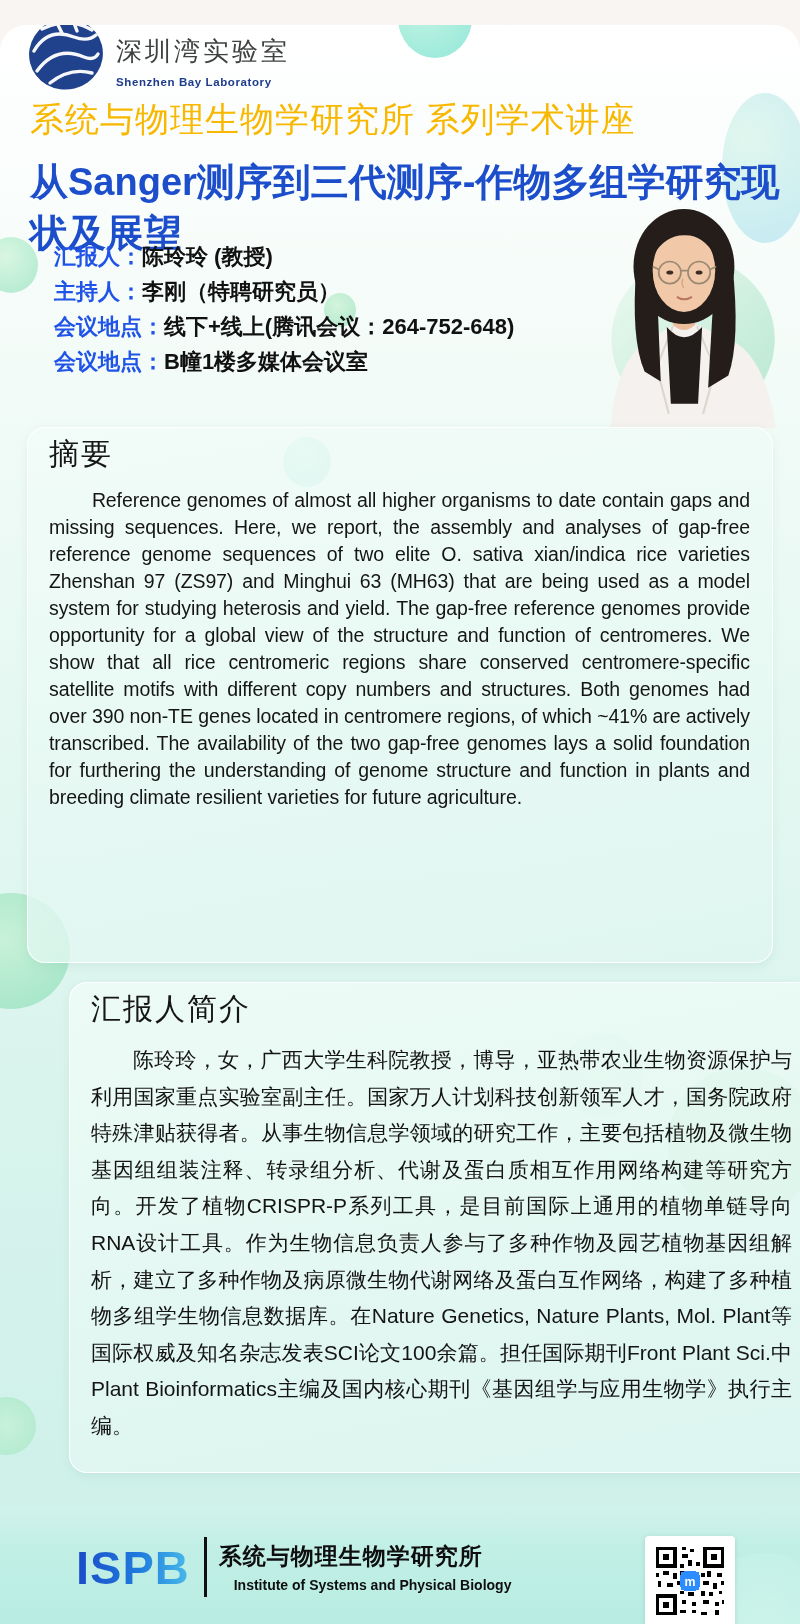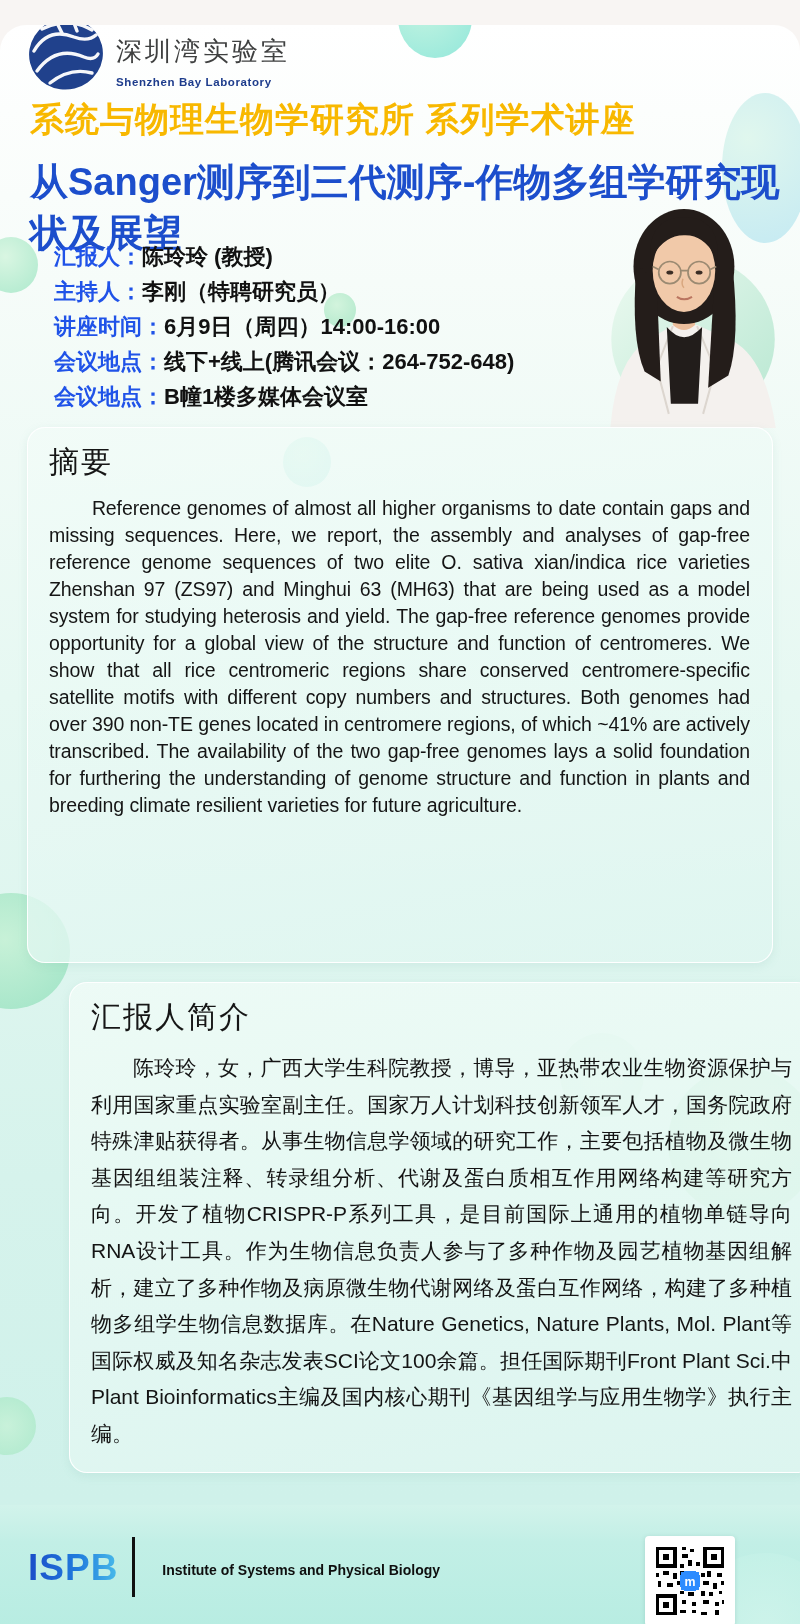--- a/index.html
+++ b/index.html
@@ -25,50 +25,50 @@
   .b-foot{left:676px;top:1528px;width:150px;height:150px;background:radial-gradient(circle,#D6F6EE,#BFF0E5);opacity:.7;}
 
   
   .brand{position:absolute;left:28px;top:-8px;display:flex;align-items:center;z-index:3;}
   .brand svg{display:block;}
   .brand-text{margin-left:12px;padding-top:14px;}
   .brand-cn{font-size:26px;letter-spacing:3px;color:#3F4040;font-weight:500;}
   .brand-en{font-size:11.5px;font-weight:bold;color:#1E3C8C;letter-spacing:.6px;margin-top:7px;}
 
   
-  .series-title{position:absolute;left:30px;top:72px;font-size:34px;font-weight:700;color:#F8B800;letter-spacing:1px;z-index:3;text-align:right;}
+  .series-title{position:absolute;left:30px;top:72px;font-size:34px;font-weight:400;color:#F8B800;letter-spacing:1px;z-index:3;text-align:right;}
   .lecture-title{position:absolute;left:30px;top:132px;font-size:38px;font-weight:800;color:#1C4ECC;z-index:3;}
 
   
   .info{position:absolute;left:38px;top:214px;z-index:3;}
   .info-row{height:35px;line-height:35px;font-size:22px;font-weight:bold;white-space:nowrap;}
   .info-label{color:#2053E8;margin-left:16px;}
   .info-value{color:#111;}
 
   
   .photo{position:absolute;left:584px;top:181px;width:212px;height:222px;z-index:2;}
 
   
   .card{position:absolute;left:27px;width:746px;border-radius:18px;z-index:4;
     background:linear-gradient(170deg,rgba(242,252,248,.78) 0%,rgba(223,246,240,.78) 100%);
     border:1.5px solid rgba(255,255,255,.95);
-    box-shadow:0 3px 10px rgba(110,175,165,.14);box-sizing:border-box;padding:14px 22px 0 21px;}
+    box-shadow:0 3px 10px rgba(110,175,165,.14);box-sizing:border-box;padding:6px 22px 0 21px;}
   .card-abstract{top:402px;height:536px;}
   .card-bio{top:957px;height:491px;margin-left:42px;}
   .card-title{font-size:30px;font-weight:500;color:#161616;letter-spacing:2px;}
   .abstract-body{margin:12px 0 0 0;font-size:19.5px;line-height:27px;color:#151515;text-align:justify;text-indent:2.2em;letter-spacing:-0.1px;}
   .bio-body{margin:12px 0 0 0;font-size:21px;line-height:36.6px;color:#141414;text-align:justify;text-indent:2em;}
 
   
   .footer{position:absolute;left:0;top:1480px;width:800px;height:144px;z-index:5;
     background:linear-gradient(180deg,#D2F3EB 0%,#C2EFE6 26%,#B5ECE1 100%);}
   .ispb-wrap{position:absolute;left:28px;top:32px;display:flex;align-items:center;}
-  .ispb{font-size:37px;font-weight:800;letter-spacing:1px;line-height:1;
+  .ispb{font-size:47px;font-weight:800;letter-spacing:1px;line-height:1;
     background:linear-gradient(90deg,#1A4BC8 0%,#1F7BDD 55%,#49BBEA 100%);
-    -webkit-background-clip:text;background-clip:text;color:transparent;}
+    -webkit-background-clip:text;background-clip:text;color:transparent;margin-left:48px;}
   .ispb-divider{width:3px;height:60px;background:#101010;margin:0 12px 0 14px;}
   .org-cn{font-size:23px;font-weight:bold;color:#0E0E0E;letter-spacing:1px;}
   .org-en{font-size:14px;font-weight:bold;color:#0E0E0E;margin-top:5px;padding-left:15px;}
   .qr-box{position:absolute;left:645px;top:31px;width:90px;height:90px;background:#fff;border-radius:4px;
     display:flex;align-items:center;justify-content:center;box-shadow:0 1px 4px rgba(80,140,130,.25);}
 </style>
 </head>
 <body>
 
 <div class="stage">
@@ -103,23 +103,20 @@
 
     <div class="series-title">系统与物理生物学研究所 系列学术讲座</div>
     <div class="lecture-title">从Sanger测序到三代测序-作物多组学研究现状及展望</div>
 
     <div class="info">
       <div class="info-row">
         <span class="info-label">汇报人：</span><span class="info-value">陈玲玲 (教授)</span>
       </div>
       <div class="info-row">
         <span class="info-label">主持人：</span><span class="info-value">李刚（特聘研究员）</span>
-      </div>
-      <div class="info-row">
-        <span class="info-label">讲座时间：</span><span class="info-value">6月9日（周四）14:00-16:00</span>
       </div>
       <div class="info-row">
         <span class="info-label">会议地点：</span><span class="info-value">线下+线上(腾讯会议：264-752-648)</span>
       </div>
       <div class="info-row">
         <span class="info-label">会议地点：</span><span class="info-value">B幢1楼多媒体会议室</span>
       </div>
     </div>
 
     <svg class="photo" viewBox="0 0 210 220">
@@ -167,20 +164,21 @@
       <div class="card-title">汇报人简介</div>
       <p class="bio-body">陈玲玲，女，广西大学生科院教授，博导，亚热带农业生物资源保护与利用国家重点实验室副主任。国家万人计划科技创新领军人才，国务院政府特殊津贴获得者。从事生物信息学领域的研究工作，主要包括植物及微生物基因组组装注释、转录组分析、代谢及蛋白质相互作用网络构建等研究方向。开发了植物CRISPR-P系列工具，是目前国际上通用的植物单链导向RNA设计工具。作为生物信息负责人参与了多种作物及园艺植物基因组解析，建立了多种作物及病原微生物代谢网络及蛋白互作网络，构建了多种植物多组学生物信息数据库。在Nature Genetics, Nature Plants, Mol. Plant等国际权威及知名杂志发表SCI论文100余篇。担任国际期刊Front Plant Sci.中Plant Bioinformatics主编及国内核心期刊《基因组学与应用生物学》执行主编。</p>
     </div>
 
     <div class="footer">
       <div class="blob b-foot" style="position:absolute;left:auto;right:-40px;top:48px;"></div>
       <div class="ispb-wrap">
         <div class="ispb">ISPB</div>
         <div class="ispb-divider"></div>
         <div>
+          <div class="org-cn">系统与物理生物学研究所</div>
           <div class="org-en">Institute of Systems and Physical Biology</div>
         </div>
       </div>
       <div class="qr-box">
         <svg width="84" height="84" viewBox="0 0 88 88" shape-rendering="crispEdges">
           <rect width="88" height="88" fill="#fff"></rect>
           <path fill="#000" d="M8 8h22v22H8z M58 8h22v22H58z M8 58h22v22H8z"></path>
           <path fill="#fff" d="M12 12h14v14H12z M62 12h14v14H62z M12 62h14v14H12z"></path>
           <path fill="#000" d="M16 16h6v6h-6z M66 16h6v6h-6z M16 66h6v6h-6z"></path>
           <path fill="#000" d="M36 8h4v4h-4z M44 10h4v4h-4z M36 16h6v4h-6z M42 22h4v6h-4z M34 26h4v4h-4z M50 24h4v4h-4z M8 36h4v4h-4z M16 34h6v4h-6z M26 36h4v6h-4z M34 34h6v6h-6z M46 34h4v4h-4z M56 36h4v4h-4z M62 34h4v6h-4z M72 36h6v4h-6z M10 44h4v6h-4z M20 46h6v4h-6z M30 44h4v4h-4z M44 46h4v4h-4z M58 44h6v4h-6z M68 46h4v6h-4z M76 44h4v4h-4z M34 54h4v4h-4z M42 56h6v4h-6z M56 54h4v6h-4z M64 56h4v4h-4z M74 54h4v4h-4z M36 64h4v4h-4z M46 66h4v4h-4z M58 64h6v4h-6z M70 66h4v4h-4z M34 74h6v4h-6z M46 74h4v4h-4z M56 76h6v4h-6z M70 74h4v6h-4z M78 64h2v4h-2z"></path>

